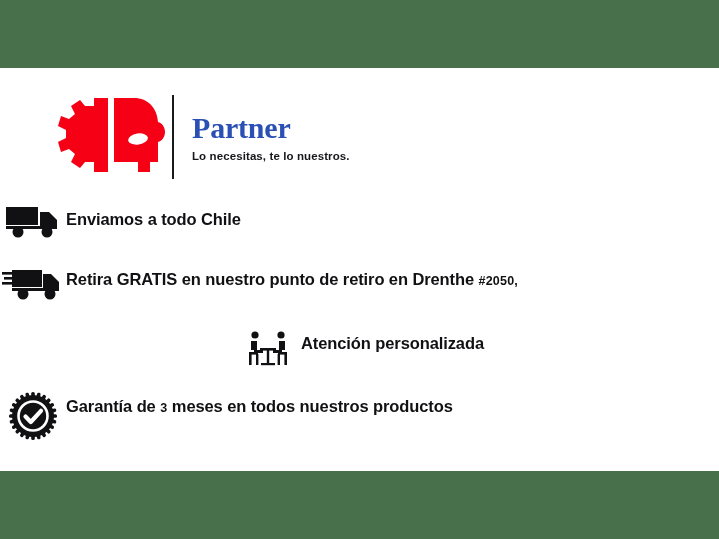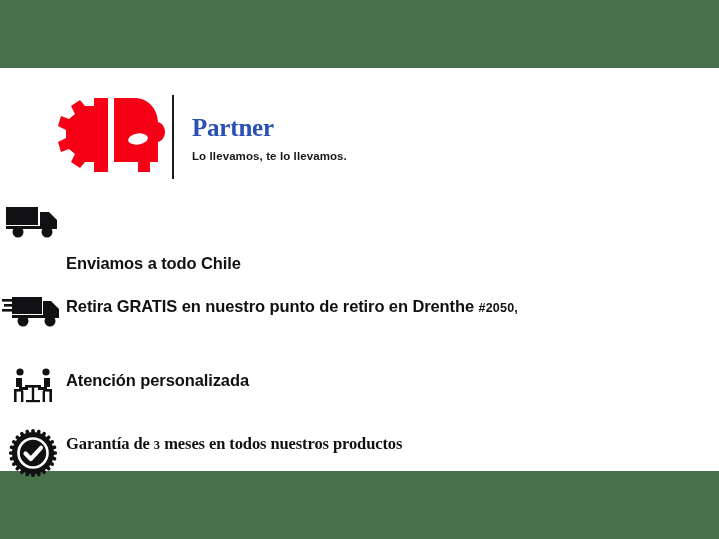--- a/index.html
+++ b/index.html
@@ -45,21 +45,21 @@
     width:2px;
     height:84px;
     background:#1a1a1a;
     margin:0 18px 0 6px;
     flex:0 0 auto;
   }
   .logo-words { display:flex; flex-direction:column; }
   .brand-line {
     font-family:"Liberation Serif", serif;
     font-weight:bold;
-    font-size:25px;
+    font-size:30px;
     line-height:31px;
     color:#2a4fb5;
     letter-spacing:-0.2px;
   }
   .brand-tagline {
     margin-top:7px;
     font-family:"Liberation Sans", sans-serif;
     font-weight:bold;
     font-size:11.5px;
     color:#17171c;
@@ -94,24 +94,24 @@
     line-height:23px;
     color:#111114;
     letter-spacing:-0.1px;
     padding-top:4px;
     max-width:600px;
   }
   .benefit-text .small {
     font-size:12.5px;
     letter-spacing:0.2px;
   }
-  .row-shipping  .benefit-text { padding-top:6px;margin-top:44px; }
-  .row-pickup    { margin-bottom:28px; }
-  .row-attention { margin-bottom:16px; }
-  .row-warranty  .benefit-text { padding-top:5px;font-family:Liberation Serif, serif; }
+  .row-shipping  .benefit-text { padding-top:6px; }
+  .row-pickup    { margin-bottom:18px; }
+  .row-attention { margin-bottom:16px;justify-content:center; }
+  .row-warranty  .benefit-text { padding-top:5px; }
 </style>
 </head>
 <body>
 
 <div class="band band-top"></div>
 <div class="band band-bottom"></div>
 
 <div class="canvas">
 
   <div class="logo-lockup">
@@ -124,21 +124,21 @@
         <path fill="#f50014" d="M56 4 H76 C90 4 99 14 100 28 C104 29 107 33 107 38 C107 43 104 47 100 48 V68 H92 V78 H80 V68 H56 Z"></path>
 
         <ellipse cx="80" cy="45" rx="10" ry="5.5" fill="#ffffff" transform="rotate(-8 80 45)"></ellipse>
       </svg>
     </span>
 
     <span class="logo-divider"></span>
 
     <span class="logo-words">
       <span class="brand-line">Partner</span>
-      <span class="brand-tagline">Lo llevamos, te lo llevamos.</span>
+      <span class="brand-tagline">Lo necesitas, te lo nuestros.</span>
     </span>
 
   </div>
 
   <div class="benefits">
 
     <div class="benefit-row row-shipping">
       <span class="benefit-icon">
         <svg viewBox="0 0 56 34" width="56" height="34" aria-hidden="true">
           <rect x="1" y="3" width="32" height="18" fill="#111114"></rect>

